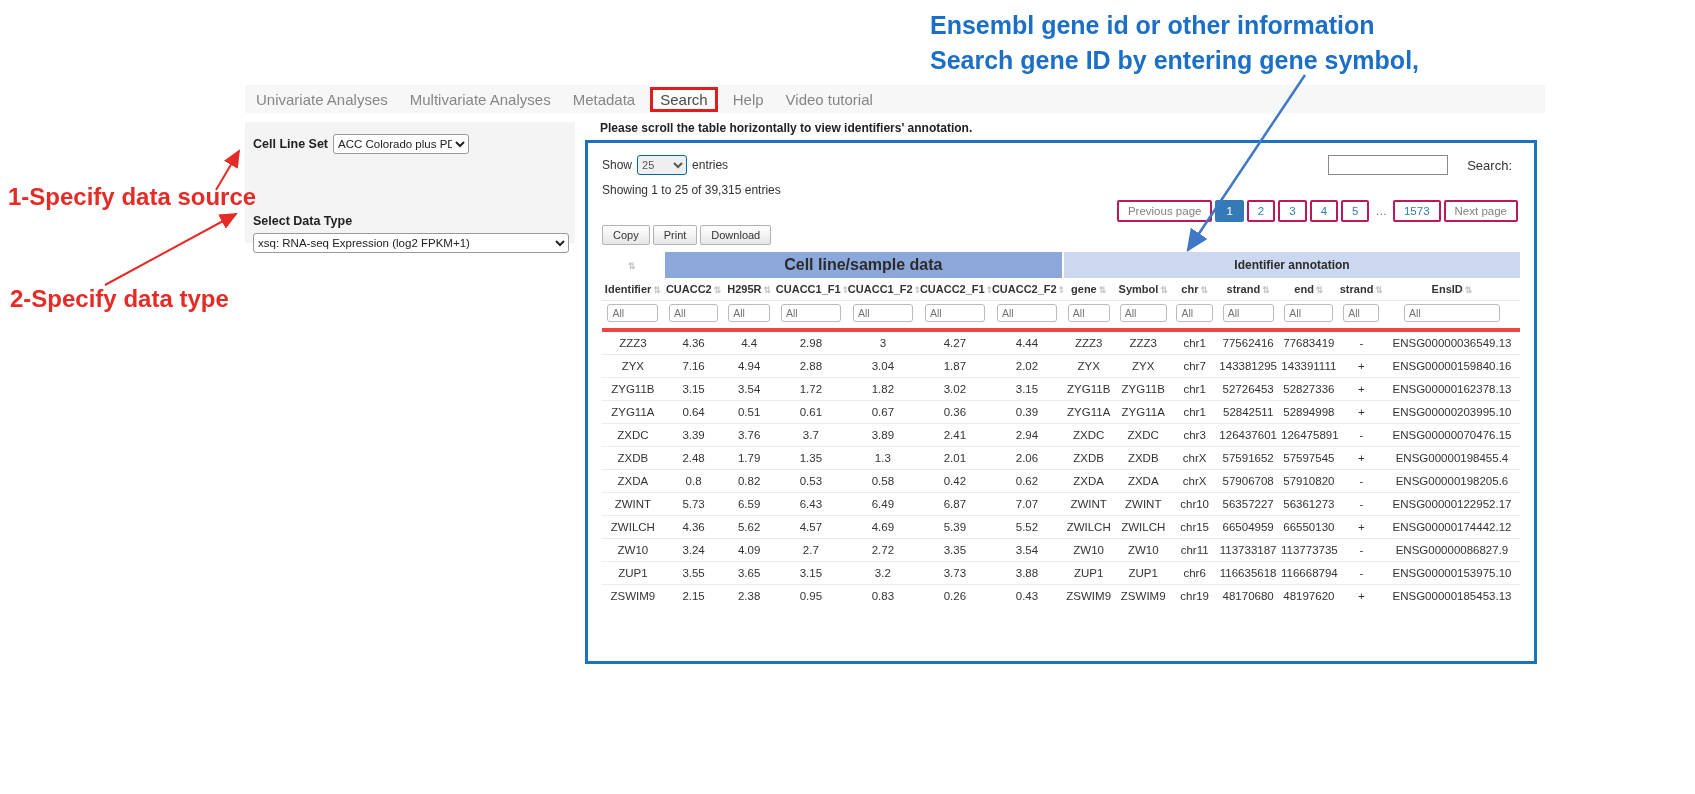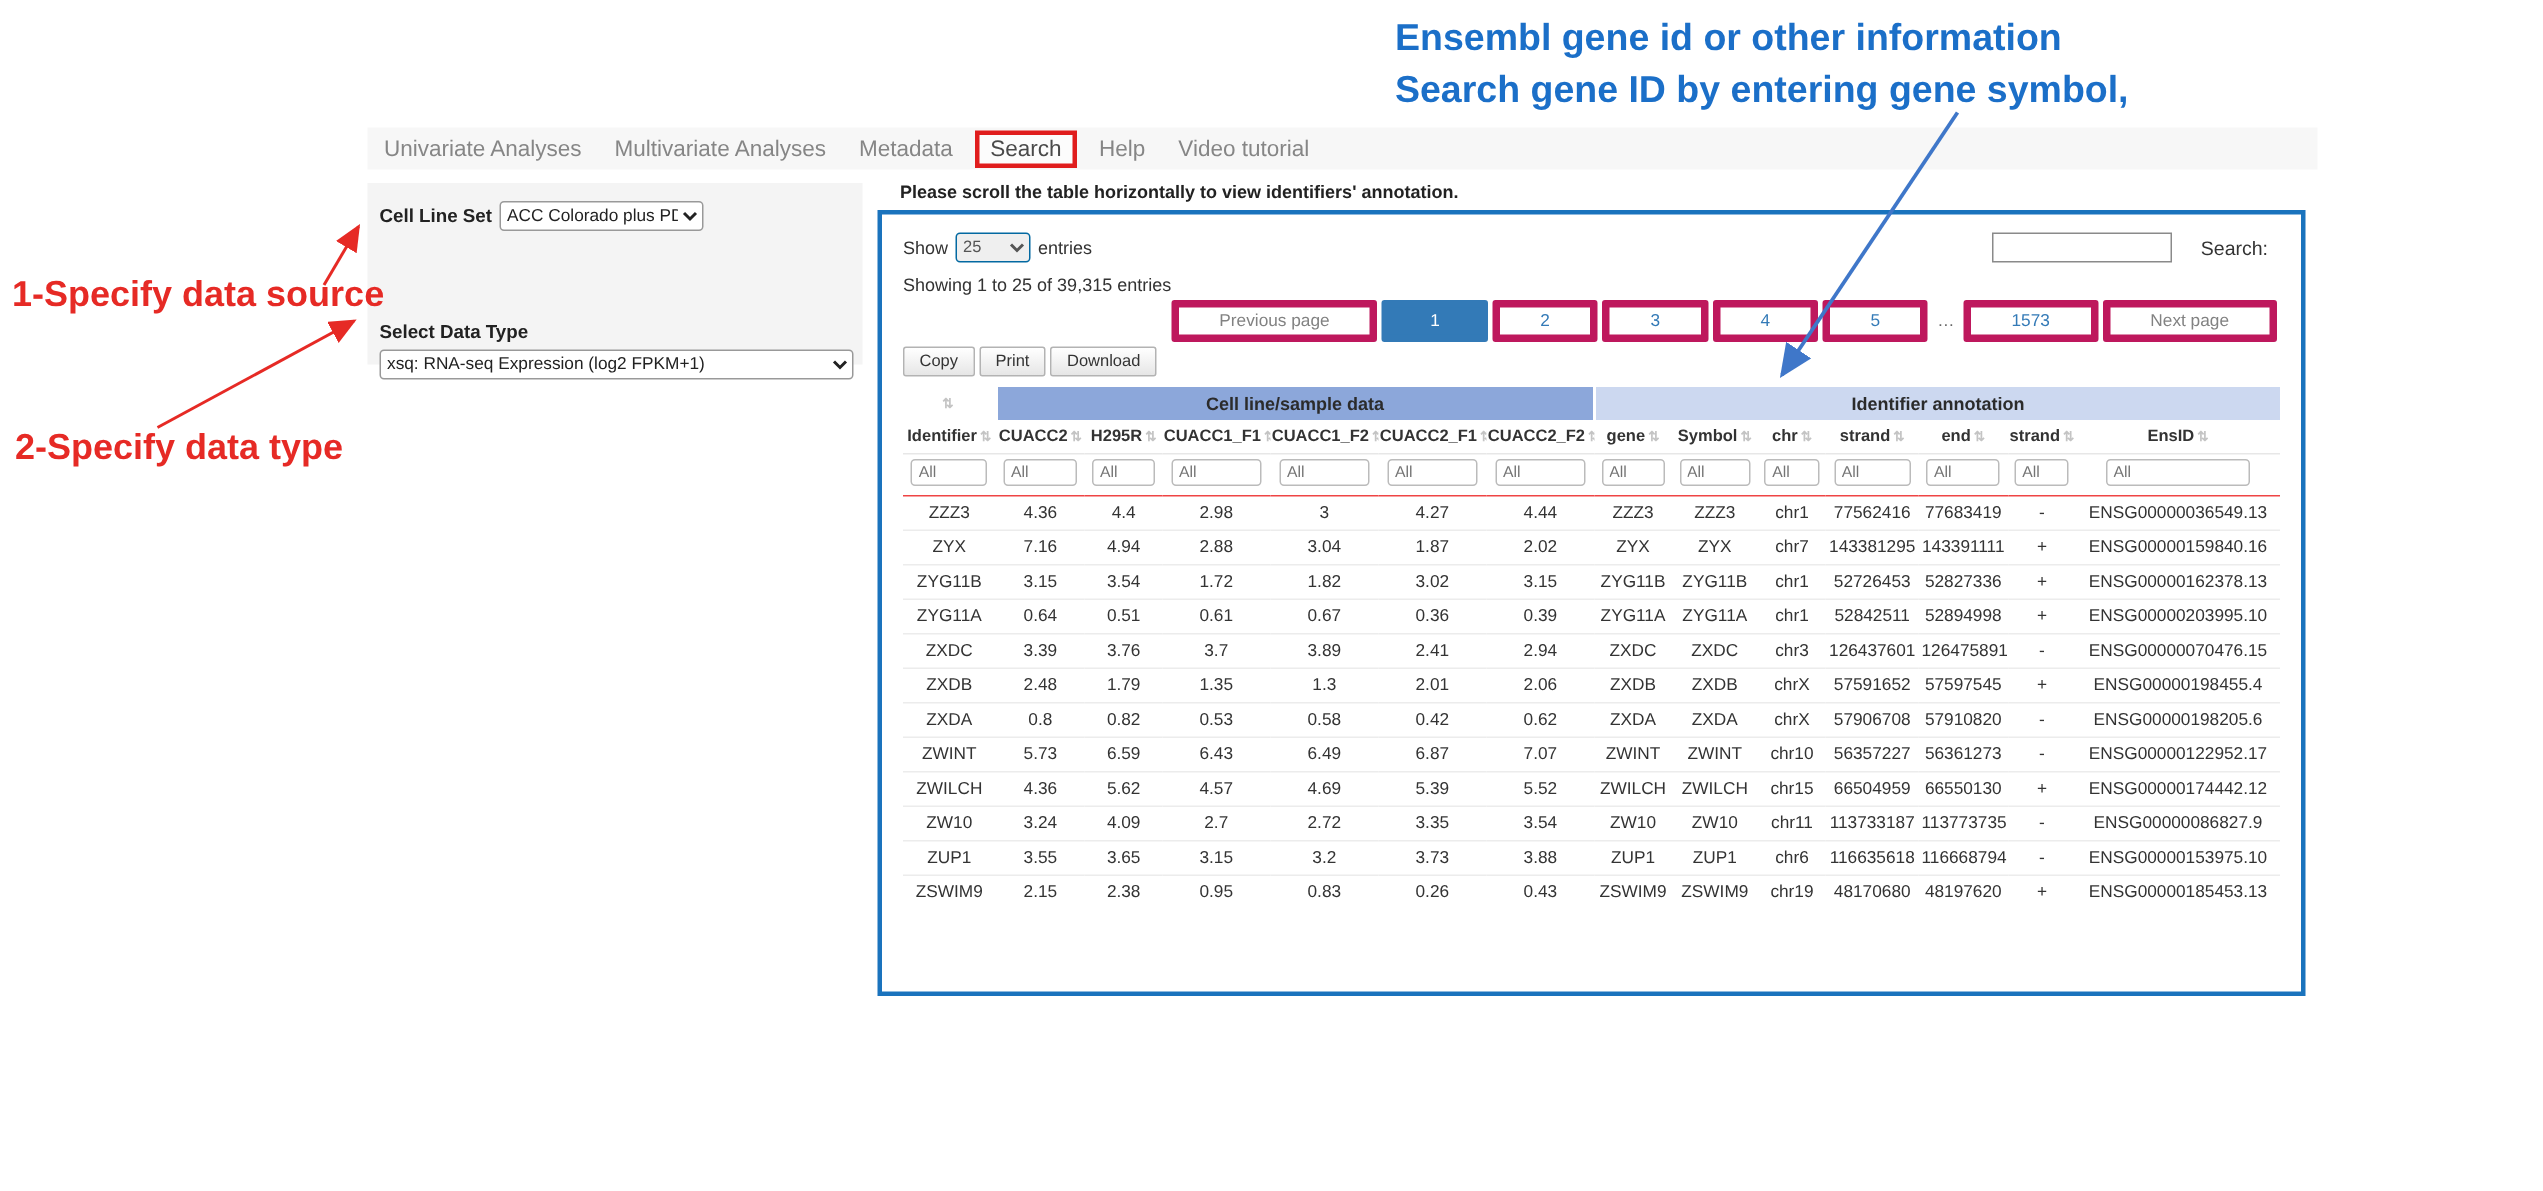--- a/index.html
+++ b/index.html
@@ -41,40 +41,40 @@
   .dt-top { display:flex; justify-content:space-between; align-items:flex-start; }
   .show-entries { font-size:12px; color:#333; display:flex; align-items:center; gap:5px; }
   #lengthSelect { font-size:11px; height:20px; width:50px; border:1px solid #0369a1; border-radius:3px; color:#555; }
   .search-area { display:flex; align-items:center; gap:19px; margin-right:8px; }
   #tableSearch { width:120px; height:20px; border:1px solid #8a8a8a; box-sizing:border-box; padding:0 4px; font-size:12px; }
   .search-label { font-size:13px; color:#333; }
 
   .showing { font-size:12px; color:#333; margin-top:8px; }
 
   .pagination { display:flex; justify-content:flex-end; align-items:center; gap:3px; margin-top:3px; font-size:11.5px; margin-right:2px; }
-  .pg-btn { border:5px solid #be185d; background:#fff; color:#337ab7; padding:3px 27px; border-radius:2px; cursor:pointer; white-space:nowrap; }
+  .pg-btn { border:2px solid #be185d; background:#fff; color:#337ab7; padding:3px 9px; border-radius:2px; cursor:pointer; white-space:nowrap; }
   .pg-prev, .pg-next { color:#828282; }
   .pg-active { background:#337ab7; border-color:#337ab7; color:#fff; }
   .pg-ellipsis { color:#666; padding:3px 3px; }
 
   .export-buttons { display:flex; gap:3px; margin-top:3px; }
   .export-btn {
     font-family:"Liberation Sans", sans-serif; font-size:11px; color:#333;
     padding:3px 10px; border:1px solid #b3b3b3; border-radius:2px;
     background:linear-gradient(#ffffff,#e6e6e6); cursor:pointer;
   }
 
   table.dt { width:100%; border-collapse:collapse; table-layout:fixed; margin-top:7px; font-size:11.5px; color:#333; }
   .dt th, .dt td { text-align:center; overflow:hidden; white-space:nowrap; }
   .sort-icon { color:#c4c4c4; font-size:9px; margin-left:2px; }
   .group-blank { text-align:right; padding-right:4px; background:#fff; }
-  .group-cell  { background:#8ca7da; font-weight:bold; font-size:12px; color:#2b2b2b; padding:4px 0; border-left:2px solid #fff; border-right:2px solid #fff; }
+  .group-cell  { background:#8ca7da; font-weight:bold; font-size:16px; color:#2b2b2b; padding:4px 0; border-left:2px solid #fff; border-right:2px solid #fff; }
   .group-ident { background:#ccd8f0; font-weight:bold; font-size:12px; color:#2b2b2b; padding:4px 0; }
   .col-head th { font-weight:bold; padding:5px 1px; font-size:11px; border-bottom:1px solid #e7e7e7; cursor:pointer; }
-  .filter-row td { padding:3px 2px 6px; border-bottom:1px solid #ef4444; }
+  .filter-row td { padding:3px 2px 6px; border-bottom:4px solid #ef4444; }
   .filter-row input {
     width:88%; max-width:96px; height:18px; border:1px solid #bbb; border-radius:3px;
     box-sizing:border-box; font-size:10.5px; padding:0 4px; color:#666;
   }
   tbody tr { border-top:1px solid #ececec; }
   tbody td { padding:5px 2px; }
 </style>
 </head>
 <body>
 

